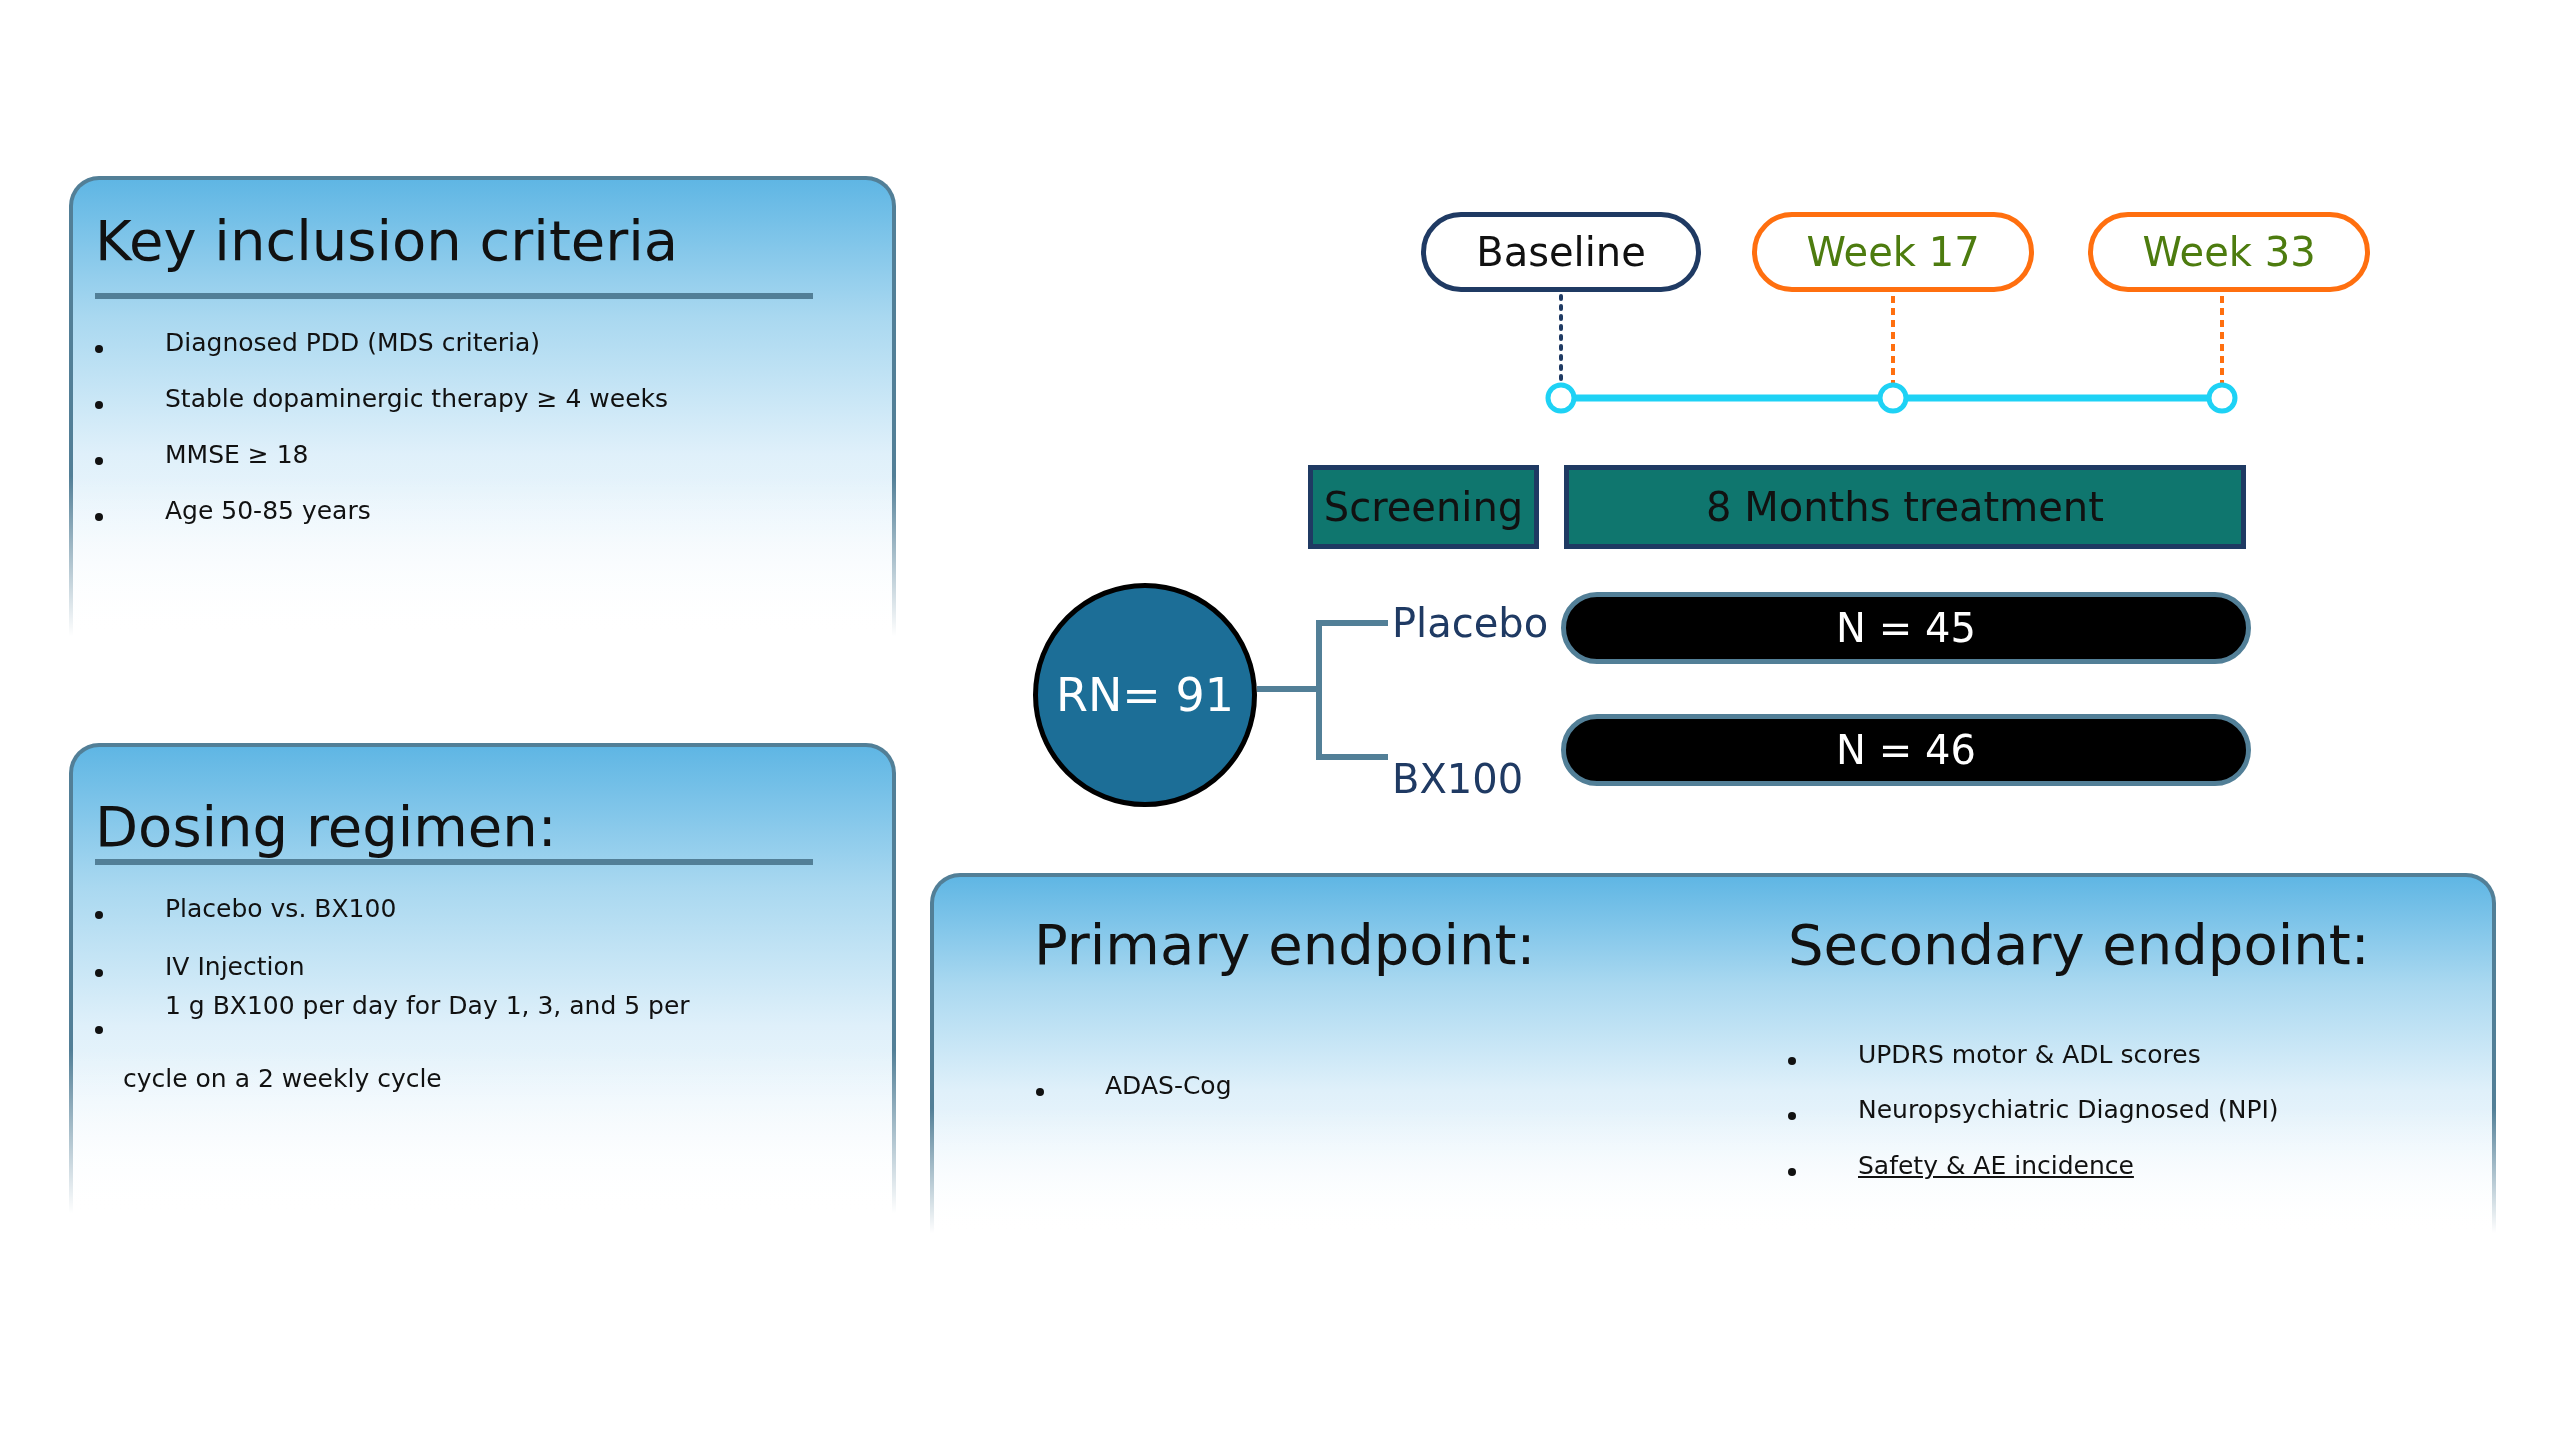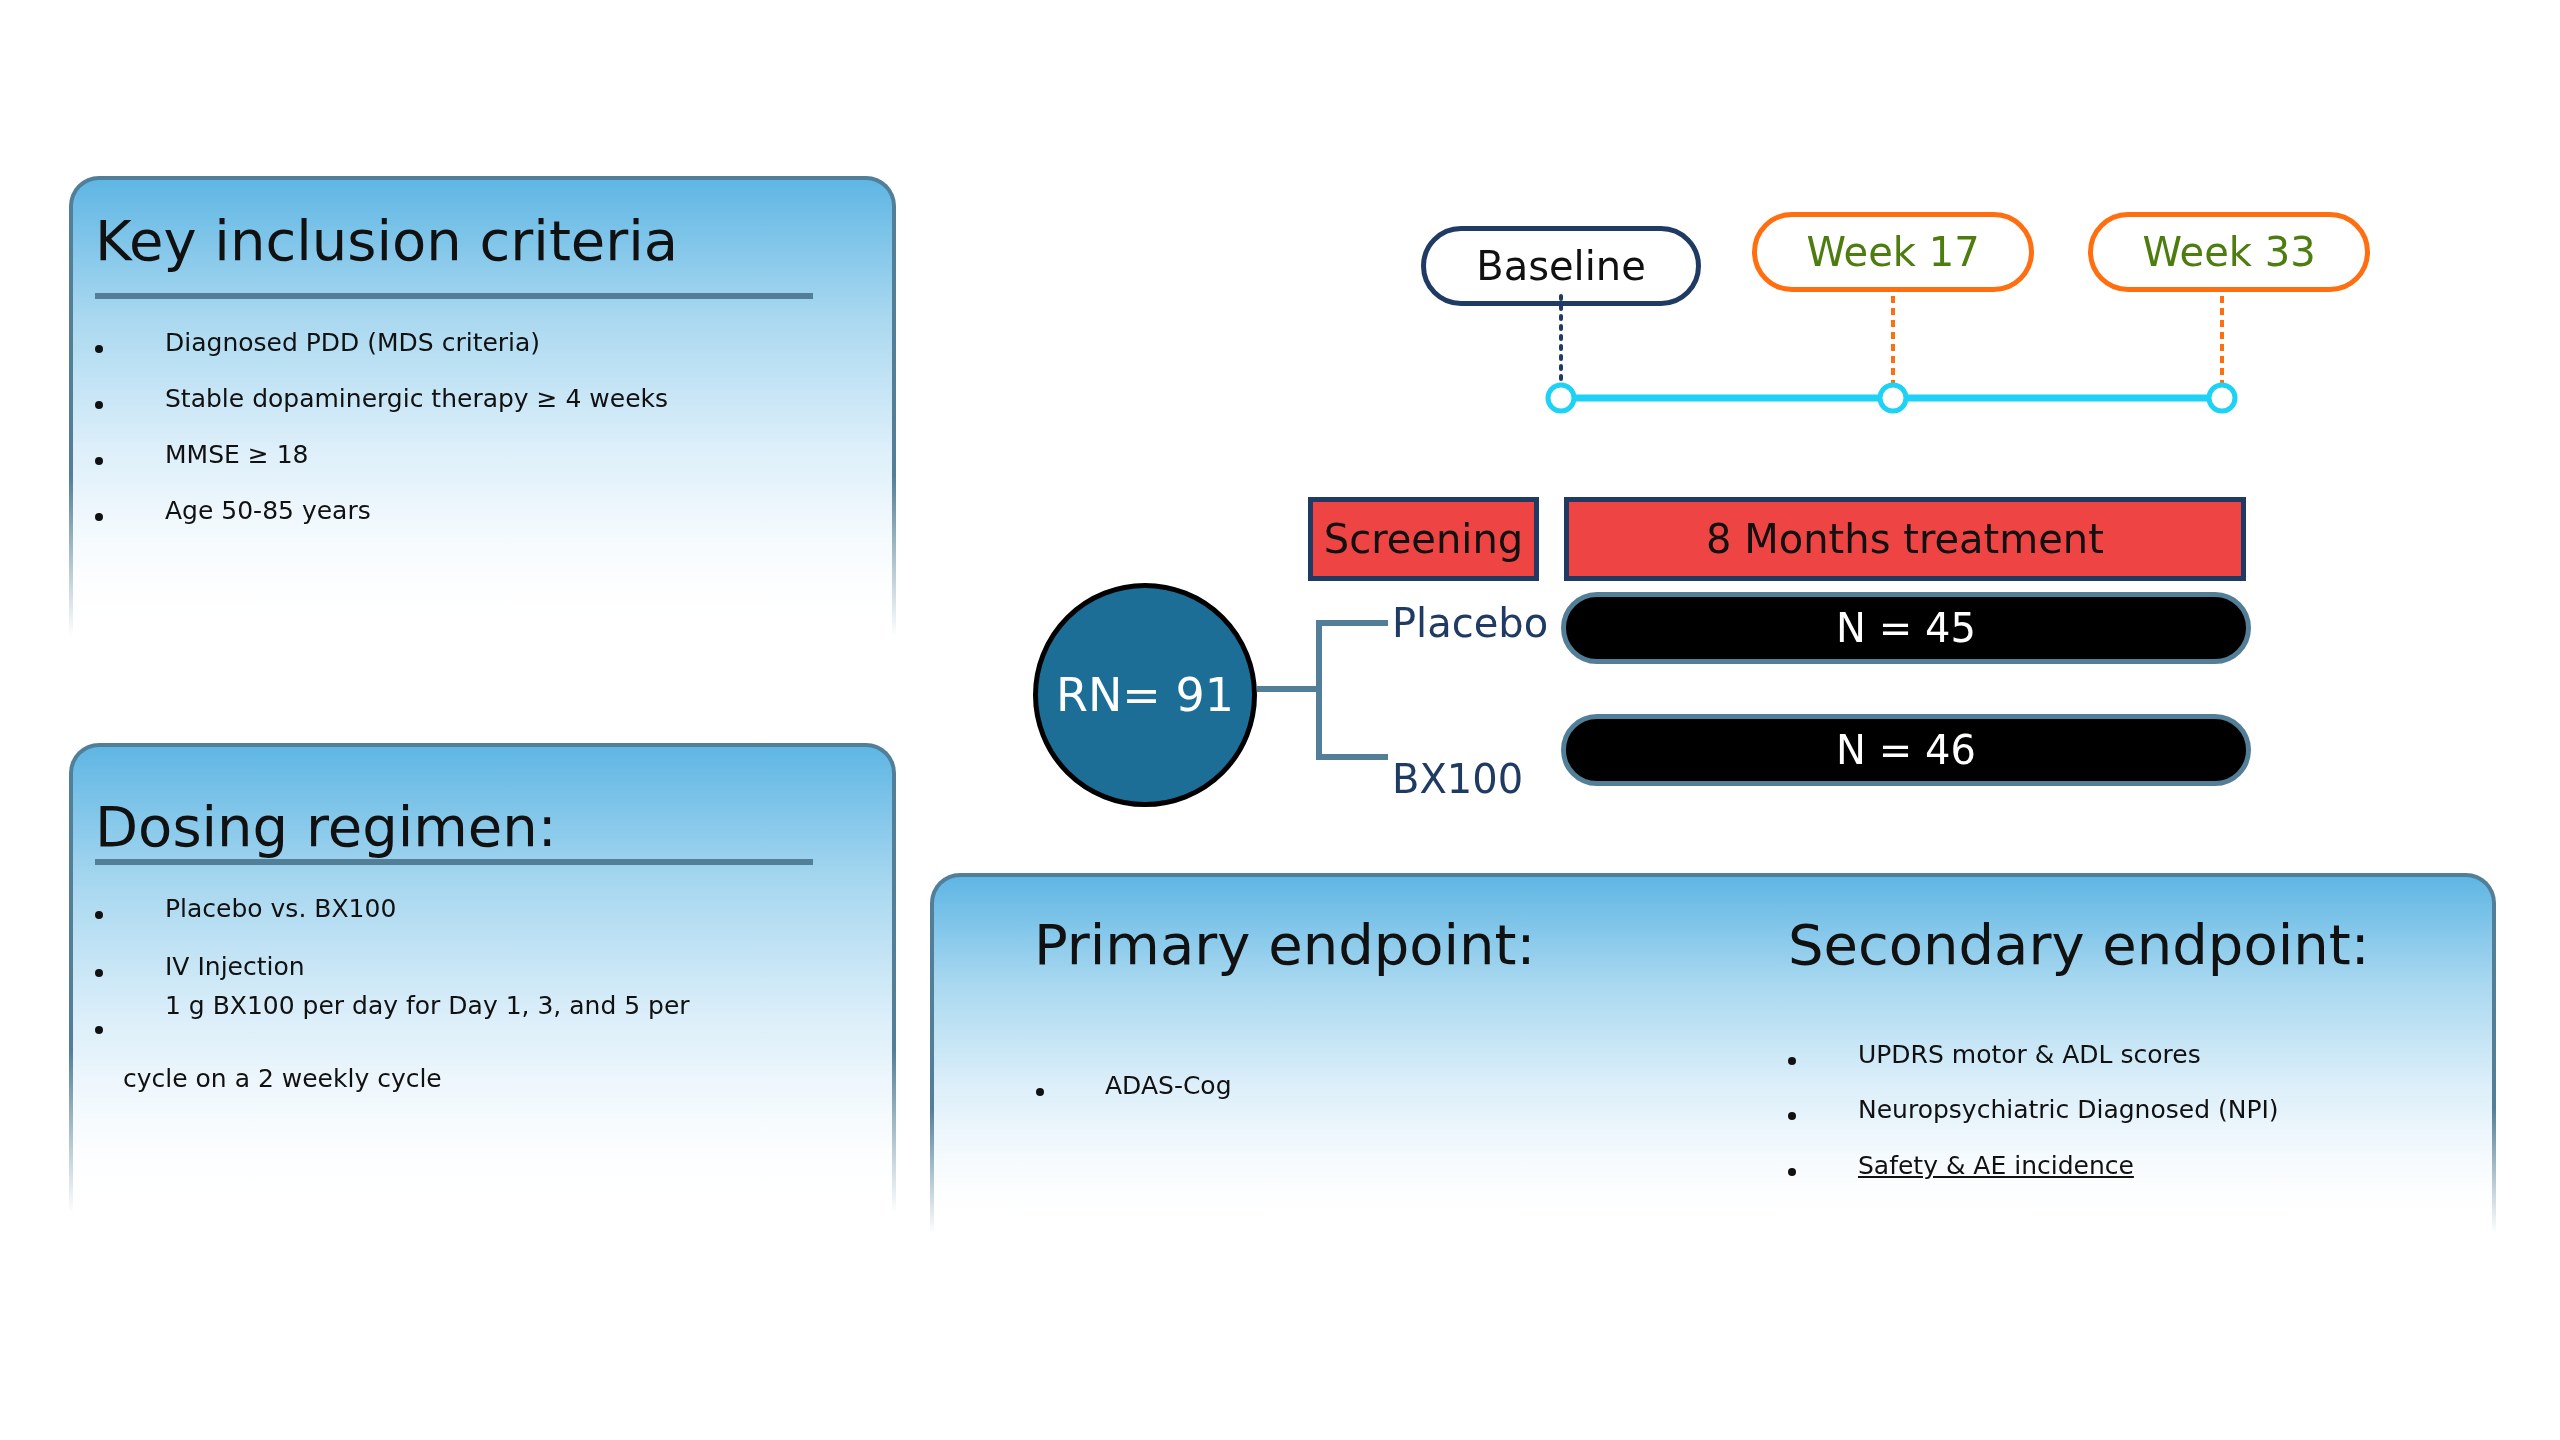--- a/index.html
+++ b/index.html
@@ -8,21 +8,21 @@
         background:linear-gradient(to bottom,#5fb6e4 0%,#a9d8f0 30%,#dff0fa 60%,#ffffff 100%);box-sizing:border-box;}
   .card::after{content:"";position:absolute;left:-4px;right:-4px;bottom:0;height:35%;
         background:linear-gradient(to bottom,rgba(255,255,255,0),#ffffff);}
   .card-title{position:absolute;font-size:56px;color:#111;white-space:nowrap;z-index:2;}
   .rule{position:absolute;height:6px;background:#527f97;z-index:2;}
   .bullet{position:absolute;font-size:25px;color:#111;white-space:nowrap;z-index:2;}
   .dot{position:absolute;width:8px;height:8px;border-radius:50%;background:#111;z-index:2;}
   .pill{position:absolute;box-sizing:border-box;border-radius:42px;border:5px solid #1f3a63;background:#fff;
         display:flex;align-items:center;justify-content:center;font-size:40px;}
   .pill.orange{border-color:#ff6f0f;color:#4d7c0f;}
-  .box{position:absolute;box-sizing:border-box;border:5px solid #1f3a63;background:#ef4444;display:flex;align-items:center;justify-content:center;font-size:40px;color:#111;margin-top:32px;}
+  .box{position:absolute;box-sizing:border-box;border:5px solid #1f3a63;background:#0f766e;display:flex;align-items:center;justify-content:center;font-size:40px;color:#111;}
   .arm-bar{position:absolute;box-sizing:border-box;border:5px solid #527f97;border-radius:36px;background:#000000;color:#fff;
         display:flex;align-items:center;justify-content:center;font-size:40px;}
   .arm-label{position:absolute;font-size:40px;color:#1f3a63;}
   .rn{position:absolute;box-sizing:border-box;border:5px solid #000;border-radius:50%;background:#1c6e97;color:#fff;
       display:flex;align-items:center;justify-content:center;font-size:46px;}
   .line{position:absolute;background:#527f97;}
 </style>
 </head>
 <body>
 
@@ -42,21 +42,21 @@
 <div class="card-title" style="left:95px;top:794px;">Dosing regimen:</div>
 <div class="rule" style="left:95px;top:859px;width:718px;"></div>
 <div class="dot" style="left:95px;top:911px;"></div>
 <div class="bullet" style="left:165px;top:894px;">Placebo vs. BX100</div>
 <div class="dot" style="left:95px;top:969px;"></div>
 <div class="bullet" style="left:165px;top:952px;">IV Injection</div>
 <div class="dot" style="left:95px;top:1026px;"></div>
 <div class="bullet" style="left:165px;top:956px;margin-top:35px;">1 g BX100 per day for Day 1, 3, and 5 per</div>
 <div class="bullet" style="left:123px;top:1064px;">cycle on a 2 weekly cycle</div>
 
-<div class="pill" style="left:1421px;top:212px;width:280px;height:80px;margin-top:14px;">Baseline</div>
+<div class="pill" style="left:1421px;top:212px;width:280px;height:80px;">Baseline</div>
 <div class="pill orange" style="left:1752px;top:212px;width:282px;height:80px;">Week 17</div>
 <div class="pill orange" style="left:2088px;top:212px;width:282px;height:80px;">Week 33</div>
 
 <svg style="position:absolute;left:0;top:0;" width="2560" height="460">
   <line x1="1561" y1="296" x2="1561" y2="385" stroke="#1f3a63" stroke-width="4" stroke-dasharray="3 7" stroke-linecap="round"></line>
   <line x1="1893" y1="296" x2="1893" y2="385" stroke="#ff6f0f" stroke-width="4" stroke-dasharray="7 5"></line>
   <line x1="2222" y1="296" x2="2222" y2="385" stroke="#ff6f0f" stroke-width="4" stroke-dasharray="7 5"></line>
   <line x1="1561" y1="398" x2="2222" y2="398" stroke="#1ed2f5" stroke-width="7"></line>
   <circle cx="1561" cy="398" r="13" fill="#fff" stroke="#1ed2f5" stroke-width="5"></circle>
   <circle cx="1893" cy="398" r="13" fill="#fff" stroke="#1ed2f5" stroke-width="5"></circle>

